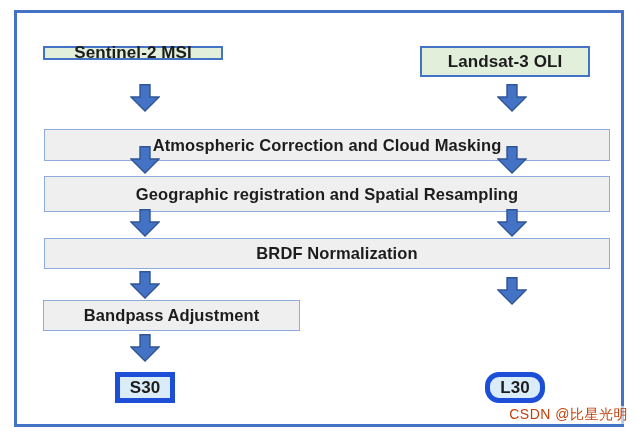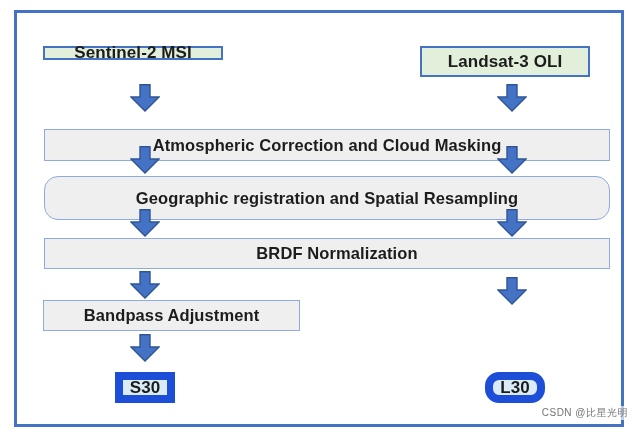--- a/index.html
+++ b/index.html
@@ -40,54 +40,54 @@
     border: 2px solid #4472c4;
     font-size: 17px;
   }
   .node.step {
     background: #efefef;
     border: 1.5px solid #8faadc;
     font-size: 16.5px;
   }
   .node.output {
     background: #d9ecf7;
-    border: 8px solid #1d4ed8;
+    border: 5px solid #1d4ed8;
     font-size: 17px;
   }
   .arrow {
     position: absolute;
     width: 30px;
     height: 28px;
   }
   .arrow svg { display: block; width: 100%; height: 100%; }
   
   #src-sentinel   { left: 43px;  top: 46px;  width: 180px; height: 14px; }
   #src-landsat    { left: 420px; top: 46px;  width: 170px; height: 31px; }
   #step-atmos     { left: 44px;  top: 113px; width: 566px; height: 32px; margin-top: 16px; }
-  #step-geo       { left: 44px;  top: 176px; width: 566px; height: 44px; border-radius: 14px; }
+  #step-geo       { left: 44px;  top: 176px; width: 566px; height: 36px; }
   #step-brdf      { left: 44px;  top: 238px; width: 566px; height: 31px; padding-left: 20px; }
   #step-bandpass  { left: 43px;  top: 300px; width: 257px; height: 31px; }
   #out-s30        { left: 115px; top: 372px; width: 60px;  height: 31px; }
   #out-l30        { left: 485px; top: 372px; width: 60px;  height: 31px; border-radius: 14px; }
   
   #ar-1 { left: 130px; top: 84px;  }
   #ar-2 { left: 497px; top: 84px;  }
   #ar-3 { left: 130px; top: 146px; }
   #ar-4 { left: 497px; top: 146px; }
   #ar-5 { left: 130px; top: 209px; }
   #ar-6 { left: 497px; top: 209px; }
   #ar-7 { left: 130px; top: 271px; }
   #ar-8 { left: 497px; top: 277px; }
   #ar-9 { left: 130px; top: 334px; }
   .watermark {
     position: absolute;
     right: 7px;
     top: 406px;
-    font-size: 10px;
-    color: #737373;
+    font-size: 14px;
+    color: #c2410c;
     background: rgba(255,255,255,0.65);
     padding: 0 2px;
     letter-spacing: 0.5px;
     margin-left: 12px;
   }
 </style>
 </head>
 <body>
 
 <div class="canvas">

